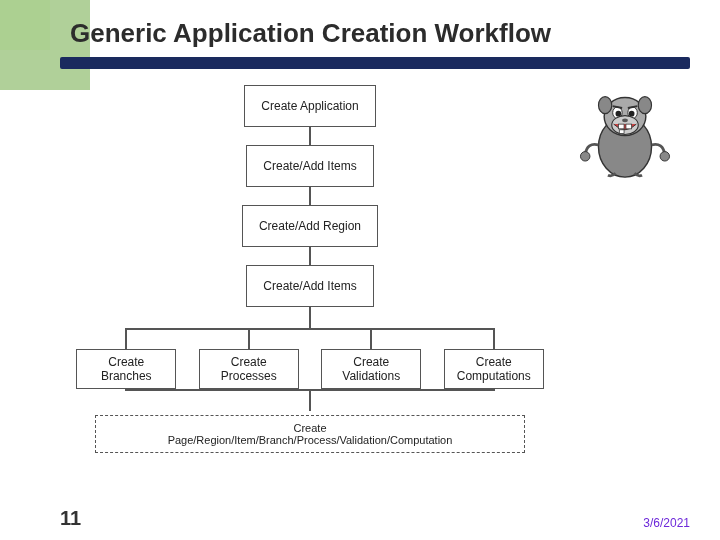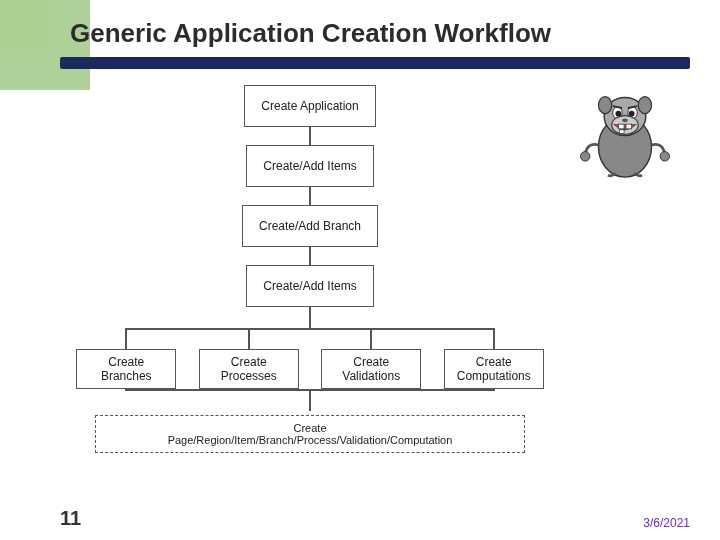--- a/index.html
+++ b/index.html
@@ -189,21 +189,21 @@
   <div class="main-content">
 
     <div class="workflow">
 
       <div class="flow-box">Create Application</div>
       <div class="connector"></div>
 
       <div class="flow-box">Create/Add Items</div>
       <div class="connector"></div>
 
-      <div class="flow-box">Create/Add Branch</div>
+      <div class="flow-box">Create/Add Region</div>
       <div class="connector"></div>
 
       <div class="flow-box">Create/Add Items</div>
 
       <div style="position:relative; width:490px; height:22px;">
 
         <div style="position:absolute; left:50%; top:0; width:2px; height:22px; background:#555; transform:translateX(-50%);"></div>
 
         <div style="position:absolute; top:21px; left:60px; right:60px; height:2px; background:#555;"></div>
       </div>

